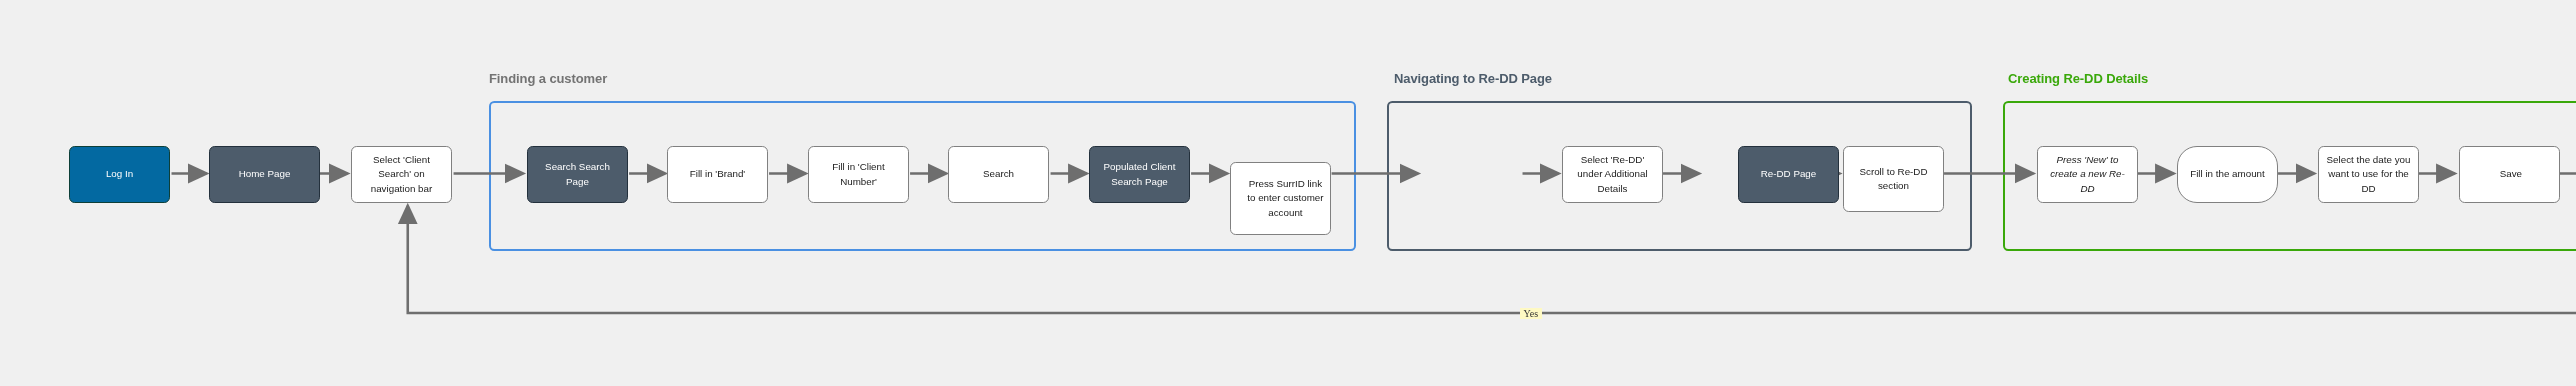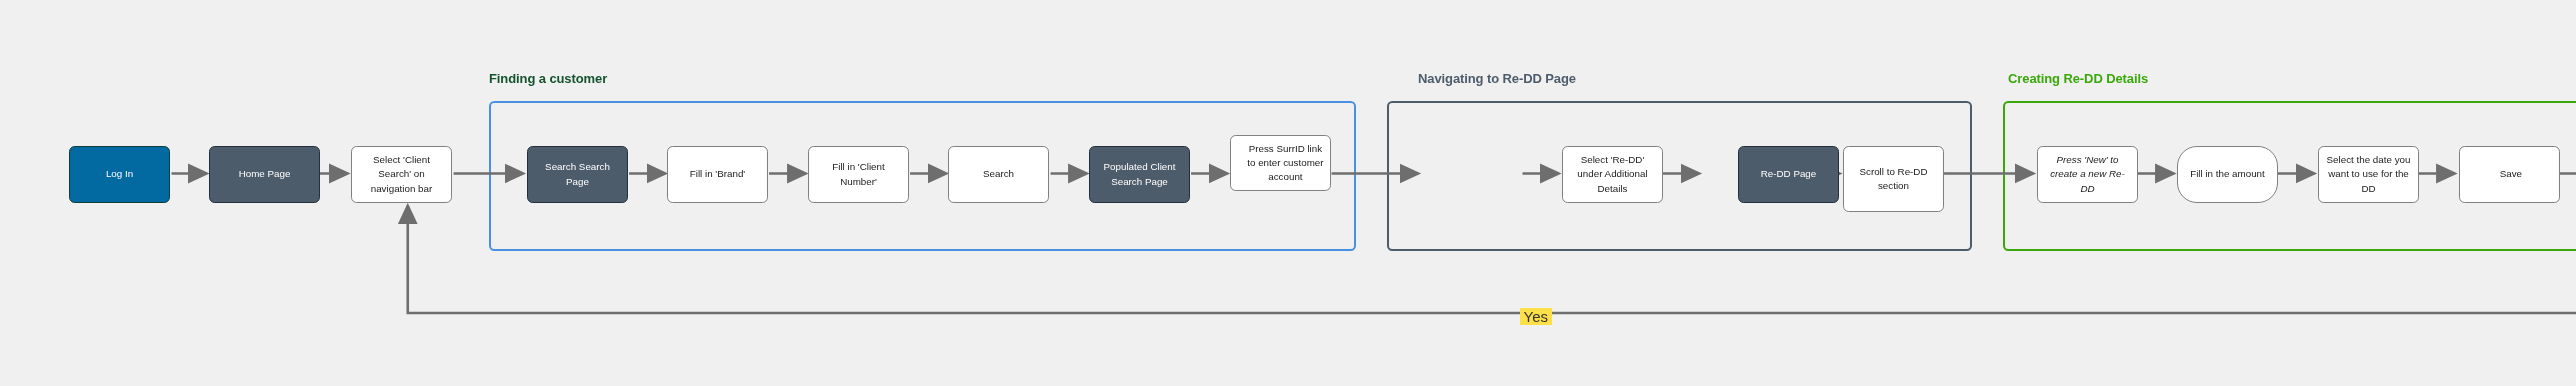--- a/index.html
+++ b/index.html
@@ -22,23 +22,23 @@
     background:transparent;
   }
   .group-title{
     position:absolute;
     font-weight:bold;
     font-size:13px;
     letter-spacing:-0.1px;
     white-space:nowrap;
   }
   .g-blue{border-color:#4a90e2;}
-  .t-blue{color:#14532d;}
+  .t-blue{color:#737373;}
   .g-slate{border-color:#4d5c6b;}
-  .t-slate{color:#4d5c6b;margin-left:24px;}
+  .t-slate{color:#4d5c6b;}
   .g-green{border-color:#3aa80a;}
   .t-green{color:#3aa80a;}
 
   
   .node{
     position:absolute;
     box-sizing:border-box;
     display:flex;
     align-items:center;
     justify-content:center;
@@ -64,26 +64,27 @@
   .n-white{
     background:#ffffff;
     border:1.5px solid #808080;
     color:#1b1b1b;
   }
 
   
   #edges{position:absolute;left:0;top:0;width:2973px;height:386px;z-index:2;}
   .edge-label{
     position:absolute;
-    font-size:15px;
+    font-size:10px;
     color:#333;
-    background:#fde047;
+    background:#fef9c3;
     padding:0 3.6px;
     z-index:5;
     white-space:nowrap;
+    font-family:Liberation Serif, serif;
   }
 </style>
 </head>
 <body>
 
 <div id="canvas">
 
   <svg id="edges" viewBox="0 0 5770 750" width="2973" height="386" xmlns="http://www.w3.org/2000/svg">
     <defs>
       <marker id="ah" markerWidth="9" markerHeight="9" refX="7.2" refY="4.5" orient="auto" markerUnits="strokeWidth">
@@ -148,21 +149,21 @@
   </div>
 
   <div class="node n-white" style="left:948px;top:146px;width:101px;height:57px;">
     <span class="lbl">Search</span>
   </div>
 
   <div class="node n-slate" style="left:1089px;top:146px;width:101px;height:57px;">
     <span class="lbl">Populated Client Search Page</span>
   </div>
 
-  <div class="node n-white" style="left:1230px;top:135px;width:101px;height:56px;padding-left:16px;">
+  <div class="node n-white" style="left:1230px;top:162px;width:101px;height:73px;padding-left:16px;">
     <span class="lbl">Press SurrID link to enter customer account</span>
   </div>
 
 
   <div class="node n-white" style="left:1562px;top:146px;width:101px;height:57px;">
     <span class="lbl">Select 'Re-DD' under Additional Details</span>
   </div>
 
   <div class="node n-slate" style="left:1702px;top:146px;width:101px;height:57px;margin-left:36px;">
     <span class="lbl">Re-DD Page</span>

